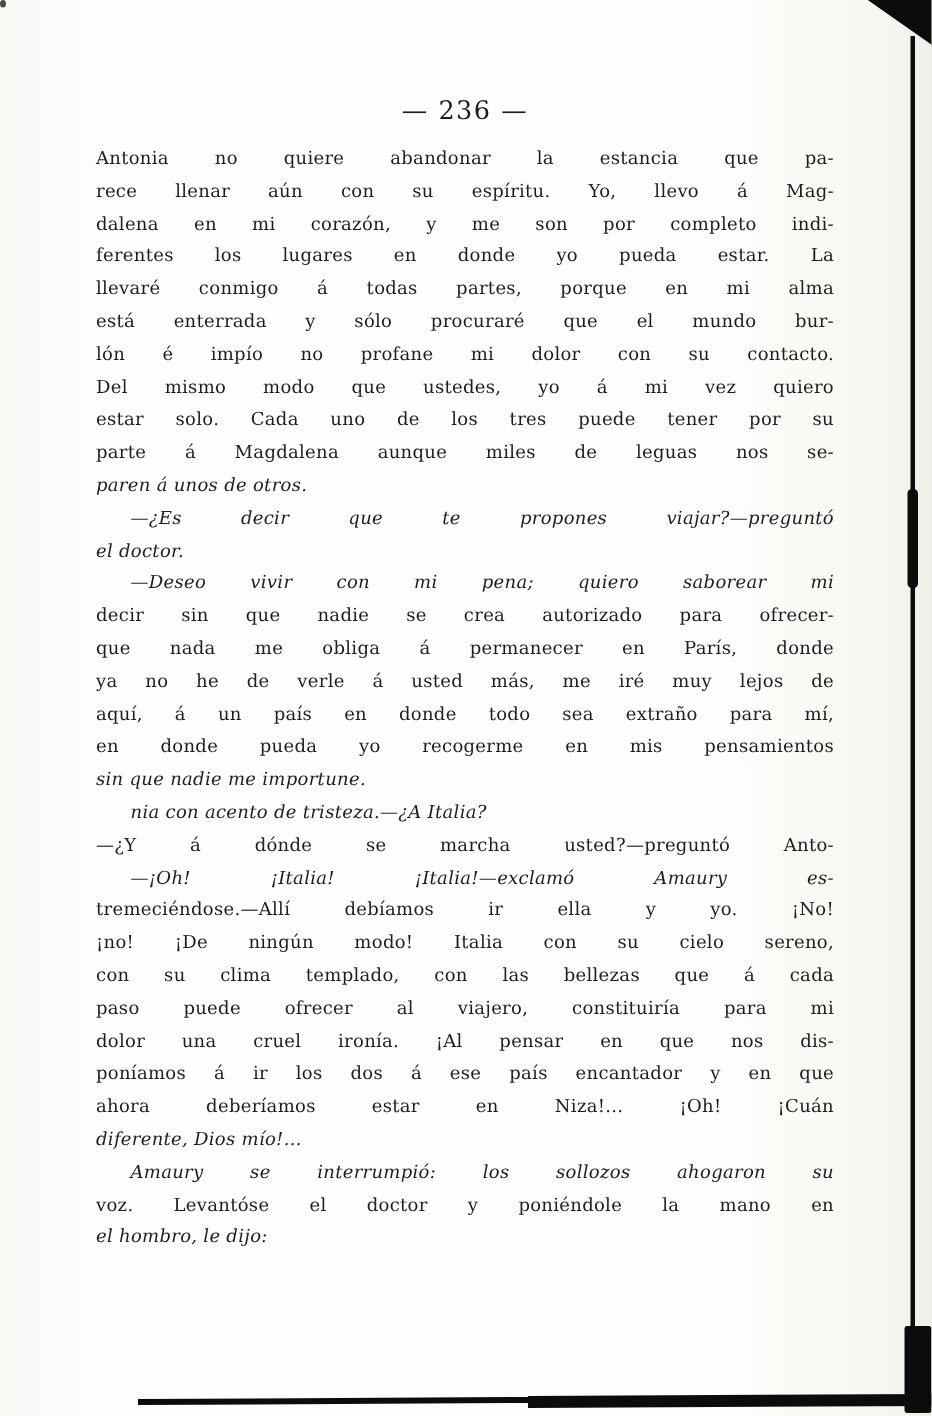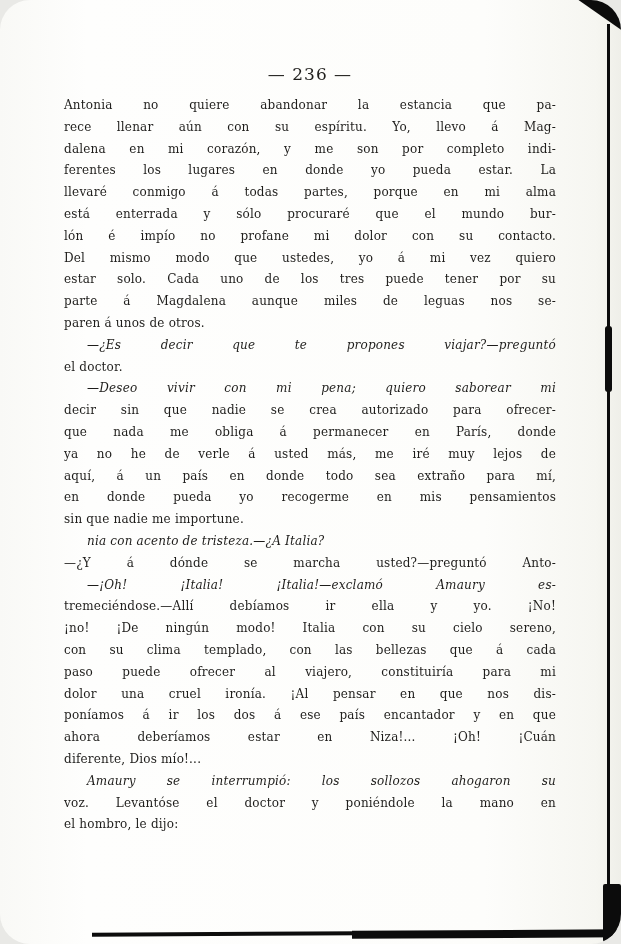--- a/index.html
+++ b/index.html
@@ -9,21 +9,20 @@
     width: 621px; height: 944px;
     font-family: "DejaVu Serif", "Liberation Serif", serif;
     background: #e9e9e6;
   }
   .page {
     position: relative;
     width: 621px; height: 944px;
     overflow: hidden;
     background: linear-gradient(90deg, #f9f9f6 0%, #fefefd 14%, #fdfdfb 78%, #f6f6f1 96%, #efefe9 100%);
     color: var(--ink, #1e1d1b);
-    border-radius: 30px;
   }
   .page-number {
     position: absolute;
     top: 64px; left: 64px; width: 492px;
     text-align: center;
     font-size: 17px;
     letter-spacing: 1px;
   }
   .text-block {
     position: absolute;
@@ -31,21 +30,21 @@
     font-size: 12px;
     line-height: 21.8px;
   }
   .para { margin: 0; padding: 0; }
   .line {
     display: block;
     letter-spacing: 0.2px;
     text-align: justify;
     text-align-last: justify;
   }
-  .line.last { text-align-last: left; }
+  .line.last { text-align-last: left; font-style: italic; }
   .para.indent .line:first-child { text-indent: 23px; font-style: italic; }
 
   
   .artifact { background: var(--artifact, #0c0c0c); position: absolute; }
   .corner-wedge {
     top: -11px; right: -20px;
     width: 74px; height: 26px;
     transform: rotate(35deg);
   }
   .edge-line {

